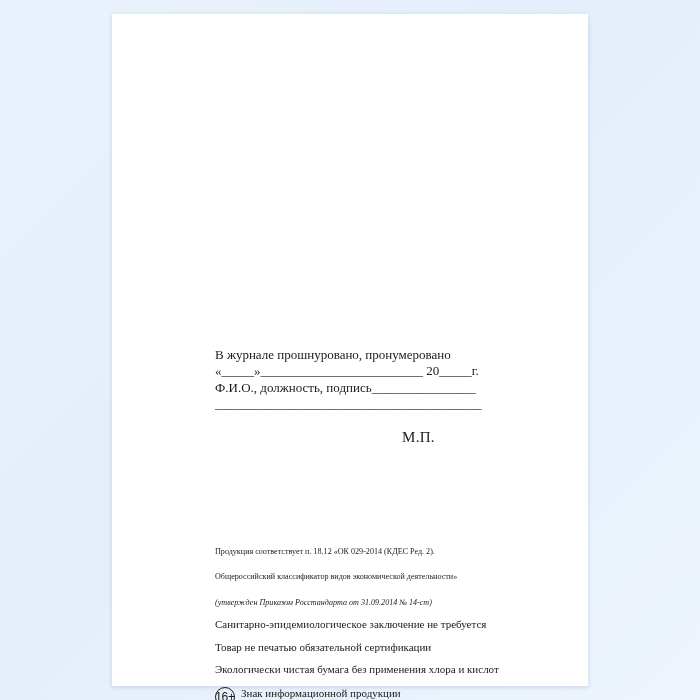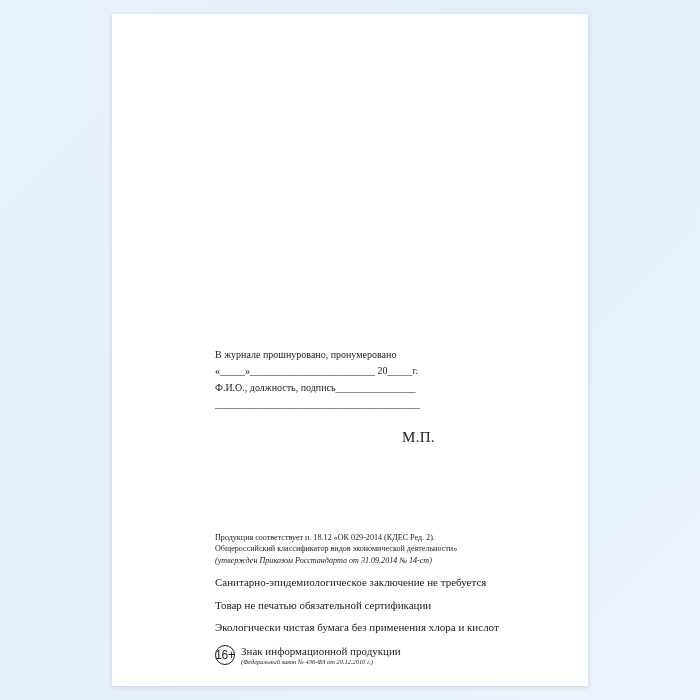--- a/index.html
+++ b/index.html
@@ -26,21 +26,21 @@
     width: 476px;
     height: 672px;
     background: #ffffff;
     box-shadow: 0 1px 4px rgba(40,70,110,0.18);
   }
   .block-stamp {
     position: absolute;
     left: 103px;
     top: 333px;
     width: 330px;
-    font-size: 10px;
+    font-size: 13px;
     line-height: 16.4px;
     color: #1a1a1a;
   }
   .block-stamp .line {
     white-space: nowrap;
   }
   .mp {
     position: absolute;
     left: 290px;
     top: 415px;
@@ -55,20 +55,21 @@
     width: 350px;
     color: #1a1a1a;
   }
   .legal-group {
     margin-bottom: 11px;
   }
   .legal-line {
     font-size: 8.1px;
     line-height: 11.4px;
     white-space: nowrap;
+    margin-top: 14px;
   }
   .legal-line.italic {
     font-style: italic;
   }
   .legal-single {
     font-size: 11px;
     line-height: 11.4px;
     margin-bottom: 11px;
     white-space: nowrap;
   }

